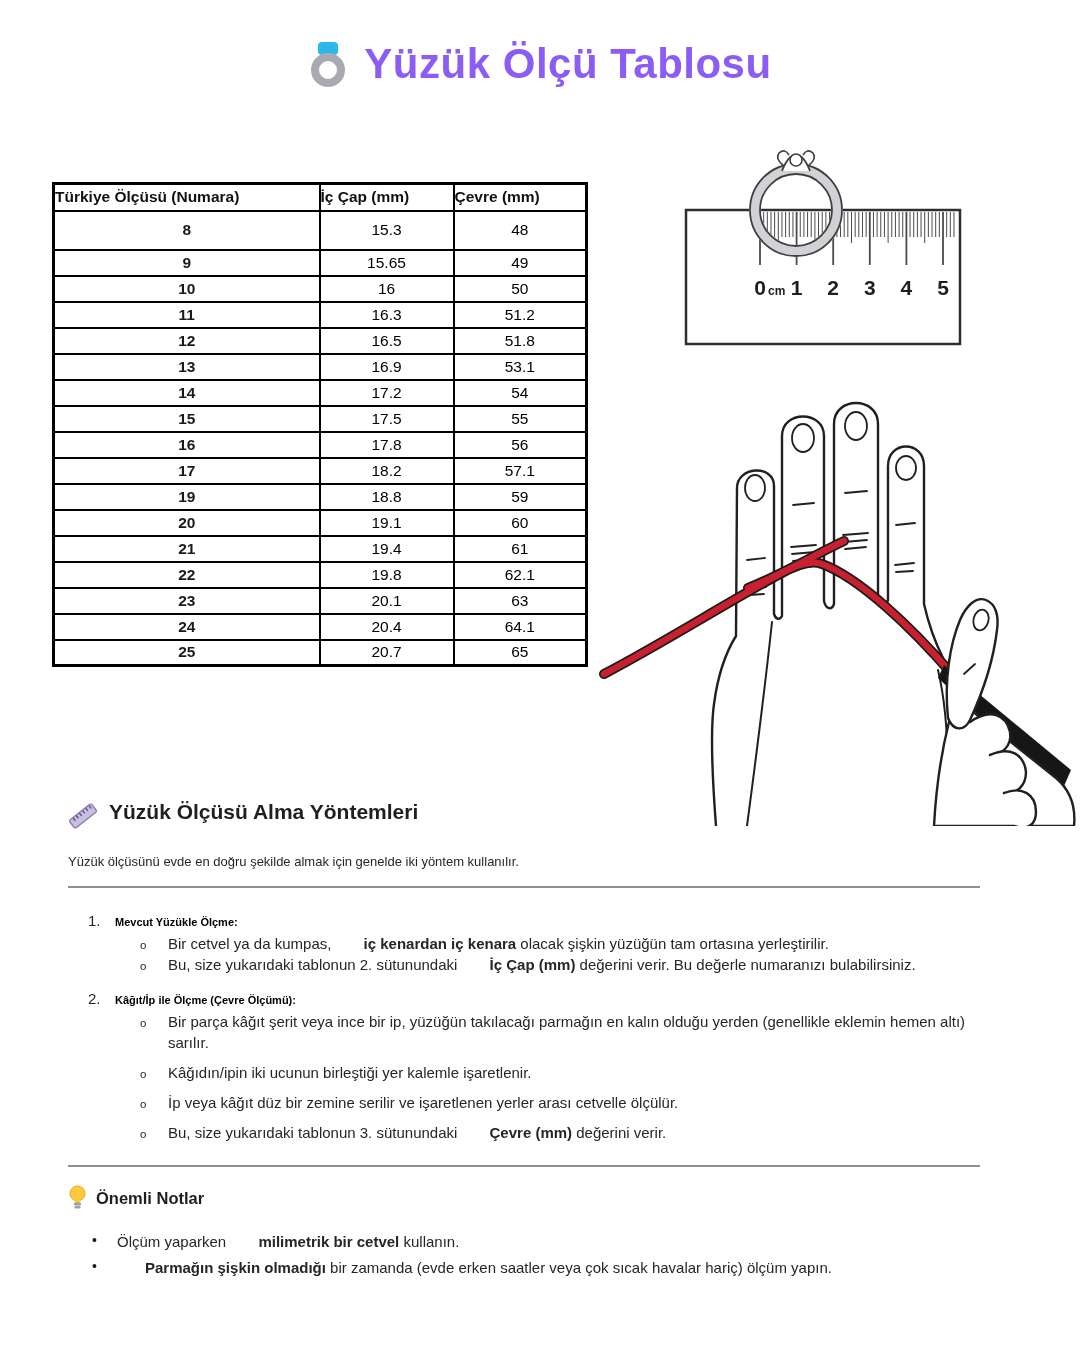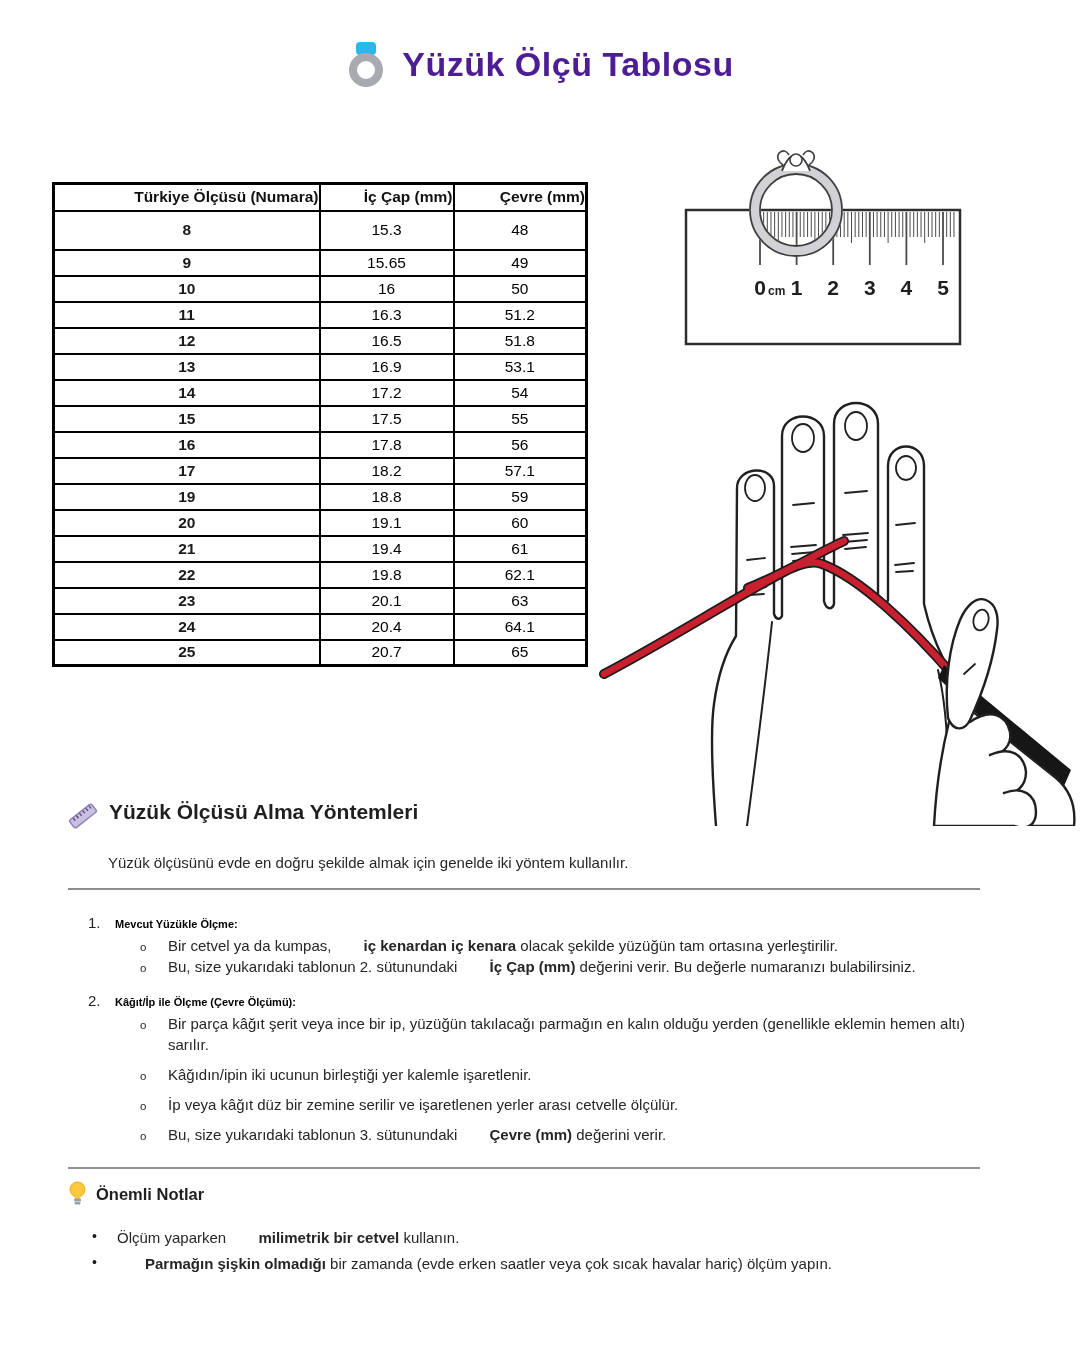--- a/index.html
+++ b/index.html
@@ -4,49 +4,49 @@
 <style>
   * { margin:0; padding:0; box-sizing:border-box; }
   html,body { background:#fff; }
   .page {
     position:relative; width:1080px; height:1350px; background:#ffffff;
     font-family:"Liberation Sans", sans-serif; color:#1a1a1a; overflow:hidden;
   }
   
   .title-row { position:absolute; top:40px; left:0; width:100%;
     display:flex; justify-content:center; align-items:center; gap:16px; }
-  .title-row h1 { font-size:34px; font-weight:bold; color:#4c1d95; letter-spacing:0.5px; }
+  .title-row h1 { font-size:42px; font-weight:bold; color:#8b5cf6; letter-spacing:0.5px; }
   
   table.size-table { position:absolute; left:52px; top:182px; width:533px;
     border-collapse:collapse; border:3px solid #000; table-layout:fixed; }
   .size-table th { border:2px solid #000; font-size:15.5px; font-weight:bold;
-    color:#111; height:27px; text-align:right; }
+    color:#111; height:27px; text-align:left; }
   .size-table td { border:2px solid #000; font-size:15.5px; text-align:center;
     height:26px; color:#000000; }
   .size-table td:first-child { font-weight:bold; color:#1a1a1a; }
   .size-table tr.tall td { height:39px; }
   
   .ruler-fig { position:absolute; left:606px; top:131px; }
   .hand-fig  { position:absolute; left:598px; top:374px; }
   
   .content { position:absolute; left:68px; top:800px; width:912px; }
   .sec-head { display:flex; gap:11px; }
   .sec-head h2 { font-size:21px; font-weight:bold; color:#1f1f1f; }
-  .intro { margin-top:24px; font-size:15px; color:#262626;margin-left:40px; }
+  .intro { margin-top:24px; font-size:13px; color:#262626; }
   hr.rule { border:none; border-top:2px solid #8f8f8f; margin:17px 0 0 0; }
   hr.rule2 { margin-top:22px; }
   .methods-list { margin-top:24px; list-style:none; }
   .m-item { position:relative; padding-left:47px; margin-top:0; }
   .m-item + .m-item { margin-top:15px; }
   .m-num { position:absolute; left:20px; top:0; font-size:15px; color:#262626; }
   .m-title { font-size:11px; font-weight:bold; color:#000000; line-height:21px; }
   .m-bullet { position:relative; padding-left:53px; font-size:15px; line-height:21px; color:#262626; }
   .m-item.spaced .m-bullet { margin-bottom:9px; }
   .m-marker { position:absolute; left:25px; top:2px; font-size:11.5px; color:#262626; }
-  .notes-head { display:flex; align-items:center; gap:9px; margin-top:12px; }
+  .notes-head { display:flex; align-items:center; gap:9px; margin-top:18px; }
   .notes-head h3 { font-size:16.5px; font-weight:bold; color:#1f1f1f; }
   .notes-list { margin-top:20px; list-style:none; }
   .n-bullet { position:relative; padding-left:49px; font-size:15px; line-height:21px;
     color:#262626; margin-bottom:5px; }
   .n-marker { position:absolute; left:24px; top:-1px; font-size:14px; color:#1a1a1a; }
   b { font-weight:bold;margin-left:28px; }
 </style>
 </head>
 <body>
 
@@ -319,21 +319,21 @@
 
     <p class="intro">Yüzük ölçüsünü evde en doğru şekilde almak için genelde iki yöntem kullanılır.</p>
 
     <hr class="rule">
 
     <ol class="methods-list">
         <li class="m-item">
           <span class="m-num">1.</span>
           <div class="m-title">Mevcut Yüzükle Ölçme:</div>
           <div class="m-bullets">
-            <div class="m-bullet"><span class="m-marker">o</span><span>Bir cetvel ya da kumpas, </span><b>iç kenardan iç kenara</b><span> olacak şekilde yüzüğün tam ortasına yerleştirilir.</span></div>
+            <div class="m-bullet"><span class="m-marker">o</span><span>Bir cetvel ya da kumpas, </span><b>iç kenardan iç kenara</b><span> olacak şişkin yüzüğün tam ortasına yerleştirilir.</span></div>
             <div class="m-bullet"><span class="m-marker">o</span><span>Bu, size yukarıdaki tablonun 2. sütunundaki </span><b>İç Çap (mm)</b><span> değerini verir. Bu değerle numaranızı bulabilirsiniz.</span></div>
           </div>
         </li>
         <li class="m-item spaced">
           <span class="m-num">2.</span>
           <div class="m-title">Kâğıt/İp ile Ölçme (Çevre Ölçümü):</div>
           <div class="m-bullets">
             <div class="m-bullet"><span class="m-marker">o</span><span>Bir parça kâğıt şerit veya ince bir ip, yüzüğün takılacağı parmağın en kalın olduğu yerden (genellikle eklemin hemen altı) sarılır.</span></div>
             <div class="m-bullet"><span class="m-marker">o</span><span>Kâğıdın/ipin iki ucunun birleştiği yer kalemle işaretlenir.</span></div>
             <div class="m-bullet"><span class="m-marker">o</span><span>İp veya kâğıt düz bir zemine serilir ve işaretlenen yerler arası cetvelle ölçülür.</span></div>

